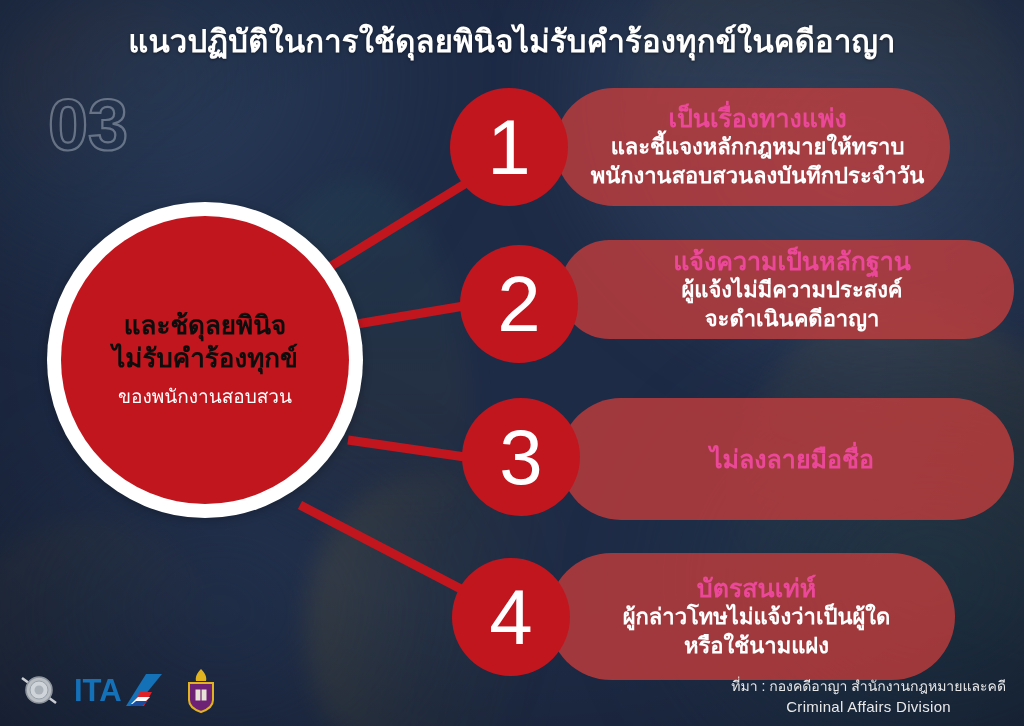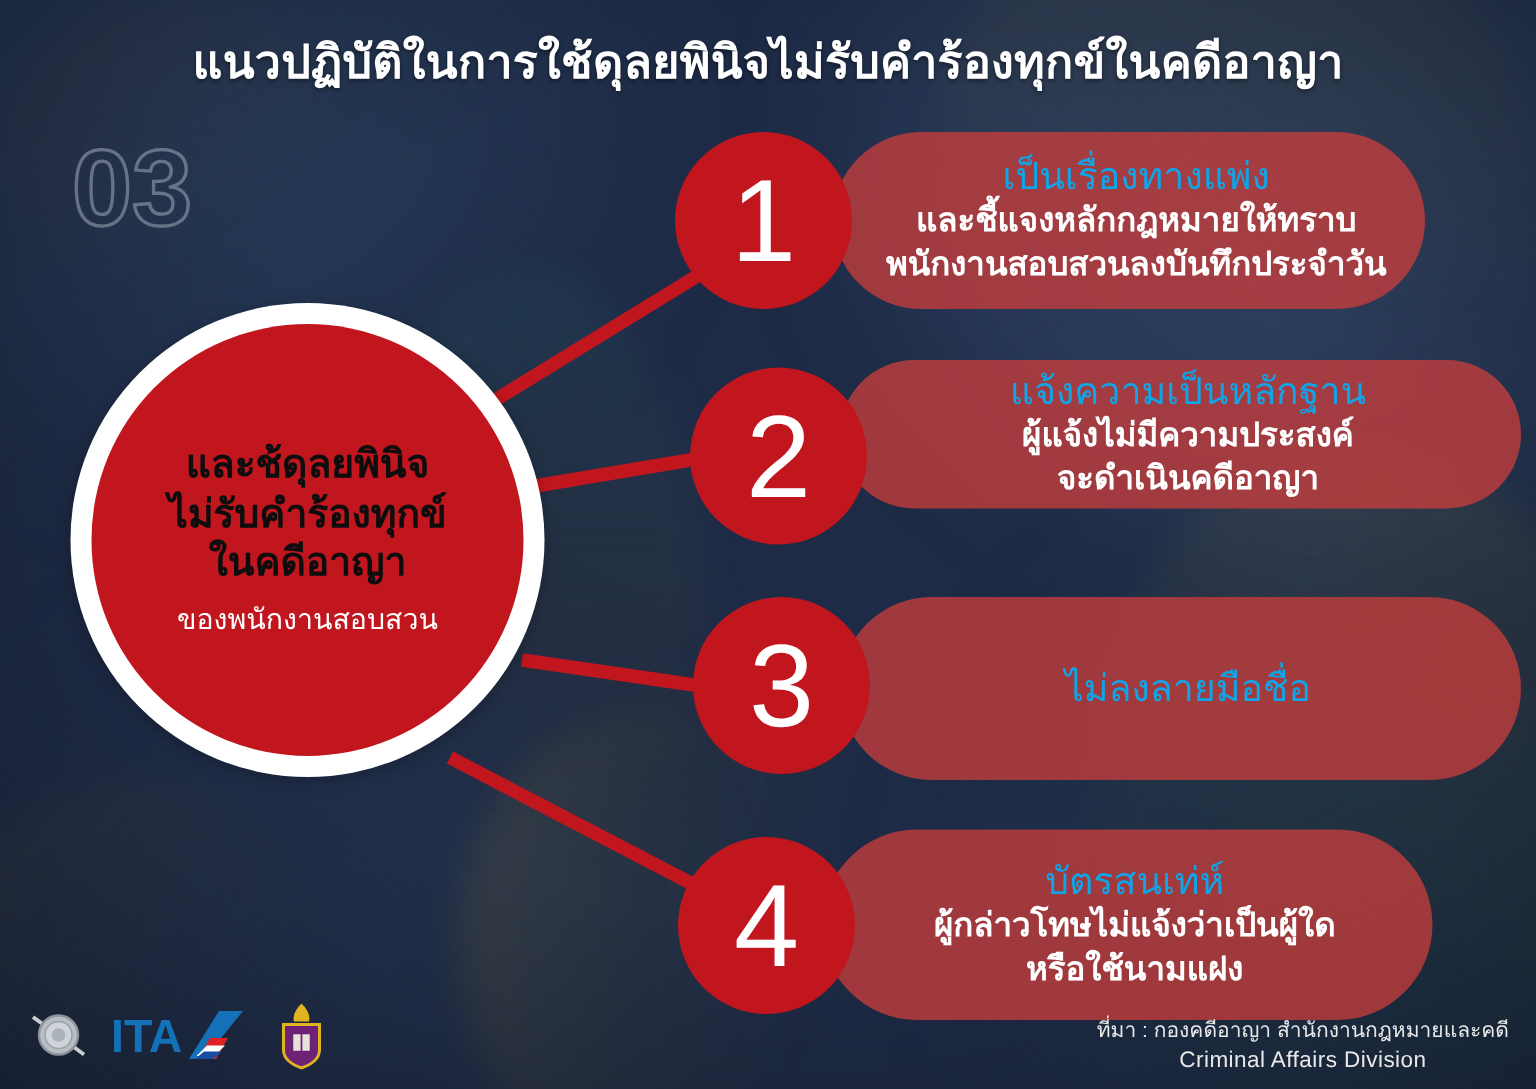--- a/index.html
+++ b/index.html
@@ -54,21 +54,21 @@
   .c-line{color:#0d0d0d;font-weight:bold;font-size:26px;line-height:1.26;white-space:nowrap;}
   .c-sub{color:#ffffff;font-size:19px;margin-top:6px;white-space:nowrap;}
 
   
   .item{position:absolute;}
   .pill{
     position:absolute;border-radius:999px;background:rgba(206,62,60,.74);
     display:flex;flex-direction:column;align-items:center;justify-content:center;
     box-sizing:border-box;
   }
-  .pill-title{color:#0ea5e9;font-weight:normal;font-size:25px;line-height:1.2;white-space:nowrap;}
+  .pill-title{color:#ec4899;font-weight:bold;font-size:25px;line-height:1.2;white-space:nowrap;}
   .pill-line{color:#ffffff;font-weight:bold;font-size:22px;line-height:1.3;white-space:nowrap;}
   .numcircle{
     position:absolute;border-radius:50%;background:#c2161f;
     display:flex;align-items:center;justify-content:center;
     color:#ffffff;font-size:78px;line-height:1;font-weight:400;
   }
 
   
   .credit{position:absolute;right:18px;bottom:8px;text-align:center;color:#e9e9ea;
       font-size:14px;line-height:1.45;}
@@ -105,21 +105,20 @@
     <line x1="351" y1="325" x2="470" y2="305" stroke="#c2161f" stroke-width="9"></line>
     <line x1="348" y1="440" x2="472" y2="458" stroke="#c2161f" stroke-width="9"></line>
     <line x1="300" y1="505" x2="482" y2="600" stroke="#c2161f" stroke-width="9"></line>
   </svg>
 
   <div class="center-wrap">
     <div class="center-ring"></div>
     <div class="center-disc">
       <div class="c-line">และช้ดุลยพินิจ</div>
       <div class="c-line">ไม่รับคำร้องทุกข์</div>
-      <div class="c-line">ในคดีอาญา</div>
       <div class="c-sub">ของพนักงานสอบสวน</div>
     </div>
   </div>
 
   <div class="item">
     <div class="pill" style="left:555px;top:88px;width:395px;height:118px;padding:0 18px 0 28px;">
       <div class="pill-title">เป็นเรื่องทางแพ่ง</div>
       <div class="pill-line">และชี้แจงหลักกฎหมายให้ทราบ</div>
       <div class="pill-line">พนักงานสอบสวนลงบันทึกประจำวัน</div>
     </div>

